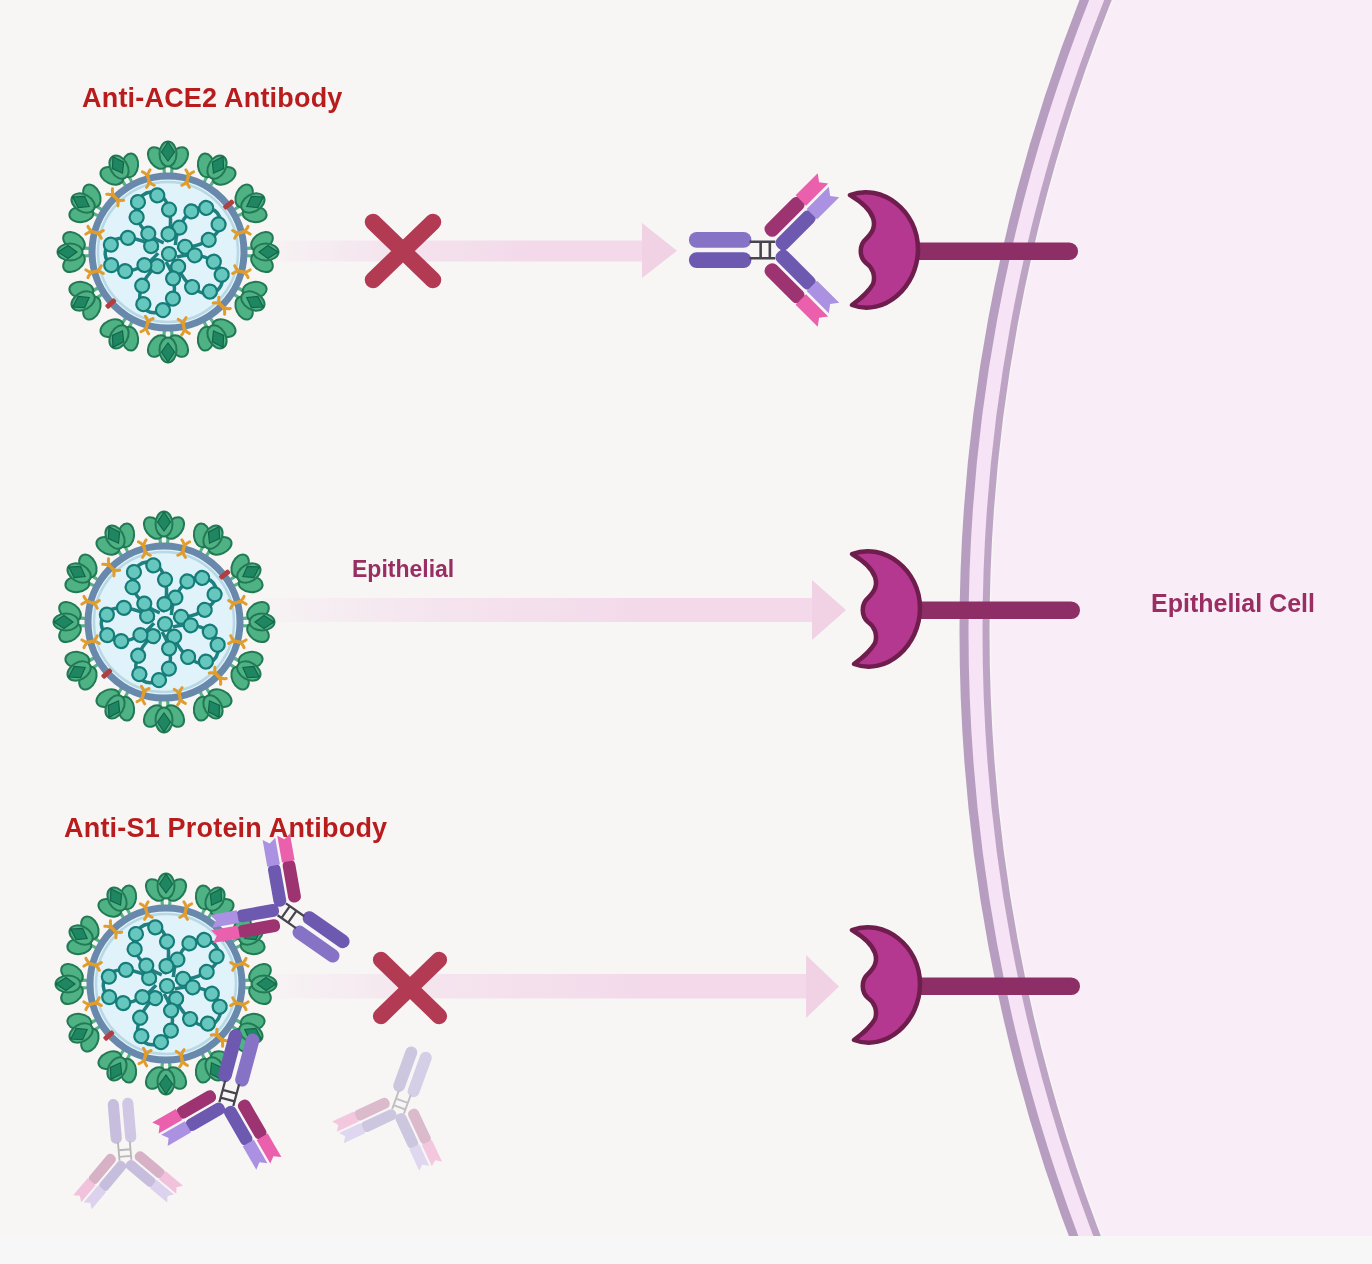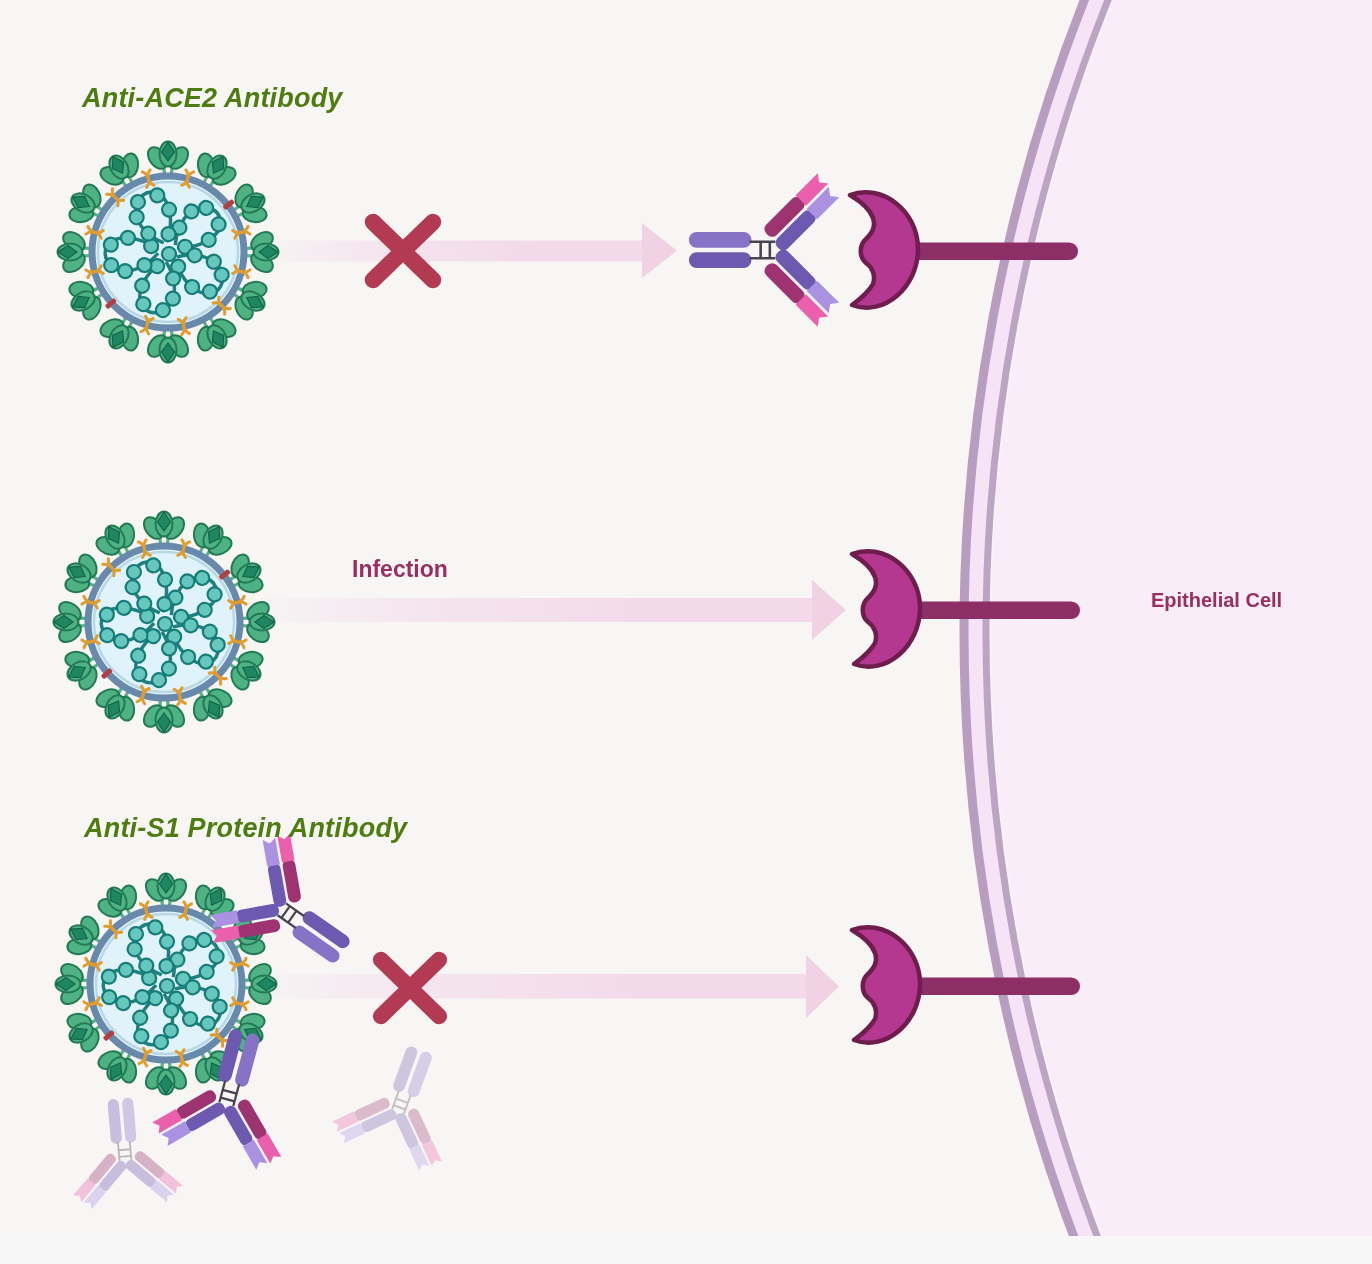--- a/index.html
+++ b/index.html
@@ -1,26 +1,26 @@
 <!DOCTYPE html>
 <html><head>
 <meta charset="utf-8">
 <style>
   html,body{margin:0;padding:0;background:#f7f6f5;}
   .canvas{position:relative;width:1372px;height:1264px;overflow:hidden;
           font-family:"Liberation Sans",sans-serif;background:#f7f6f5;}
   svg{position:absolute;left:0;top:0;}
   .label{position:absolute;font-weight:700;white-space:nowrap;}
-  .row-title{font-size:27px;color:#4d7c0f;letter-spacing:.2px;font-style:italic;}
+  .row-title{font-size:27px;color:#b91c1c;letter-spacing:.2px;}
   .accent{color:#982e61;}
   .infection-label{left:352px;top:556px;font-size:23px;}
-  .cell-label{left:1151px;top:589px;font-size:20px;}
+  .cell-label{left:1151px;top:589px;font-size:25px;}
   .t1{left:82px;top:83px;}
   .t2{left:78px;top:448px;}
-  .t3{left:84px;top:813px;}
+  .t3{left:64px;top:813px;}
 </style>
 </head>
 <body>
 
 <div class="canvas">
 
 <svg width="1372" height="1264" viewBox="0 0 1372 1264">
   <defs>
     <linearGradient id="bandfade" x1="0" y1="0" x2="1" y2="0">
       <stop offset="0" stop-color="#f3d9ea" stop-opacity="0.1"></stop>
@@ -153,16 +153,16 @@
   <use href="#antibody" transform="translate(287,913) rotate(215) scale(0.8)"></use>
   <use href="#antibody" transform="translate(228,1098) rotate(105) scale(0.8)"></use>
   <use href="#antibody" transform="translate(125,1155) rotate(85) scale(0.66)" opacity="0.35"></use>
   <use href="#antibody" transform="translate(400,1106) rotate(110) scale(0.7)" opacity="0.3"></use>
 
   <rect x="0" y="1236" width="1372" height="28" fill="#f8f7f7"></rect>
 </svg>
 
 <div class="label row-title t1">Anti-ACE2 Antibody</div>
 <div class="label row-title t3">Anti-S1 Protein Antibody</div>
-<div class="label accent infection-label">Infection</div>
+<div class="label accent infection-label">Epithelial</div>
 <div class="label accent cell-label">Epithelial Cell</div>
 
 </div>
 
 </body></html>

